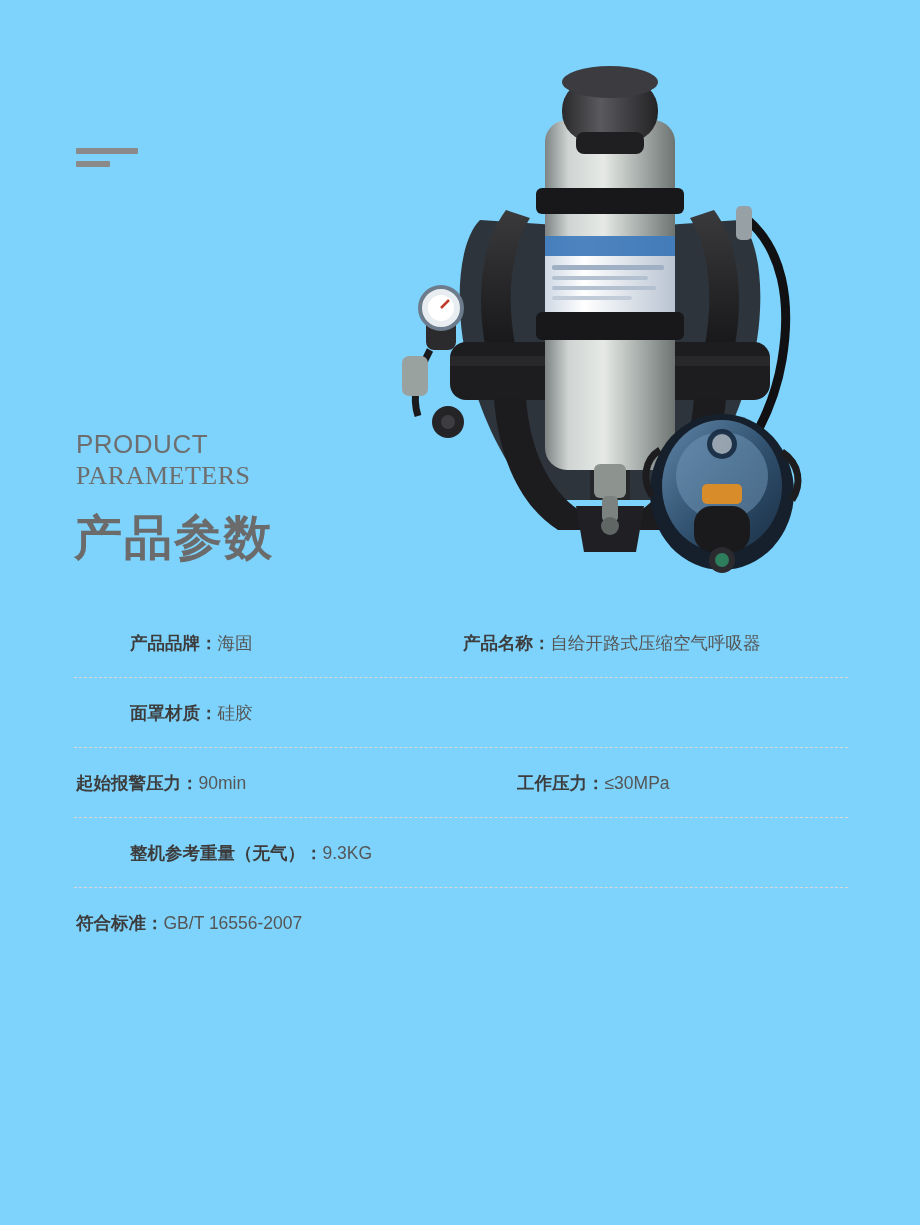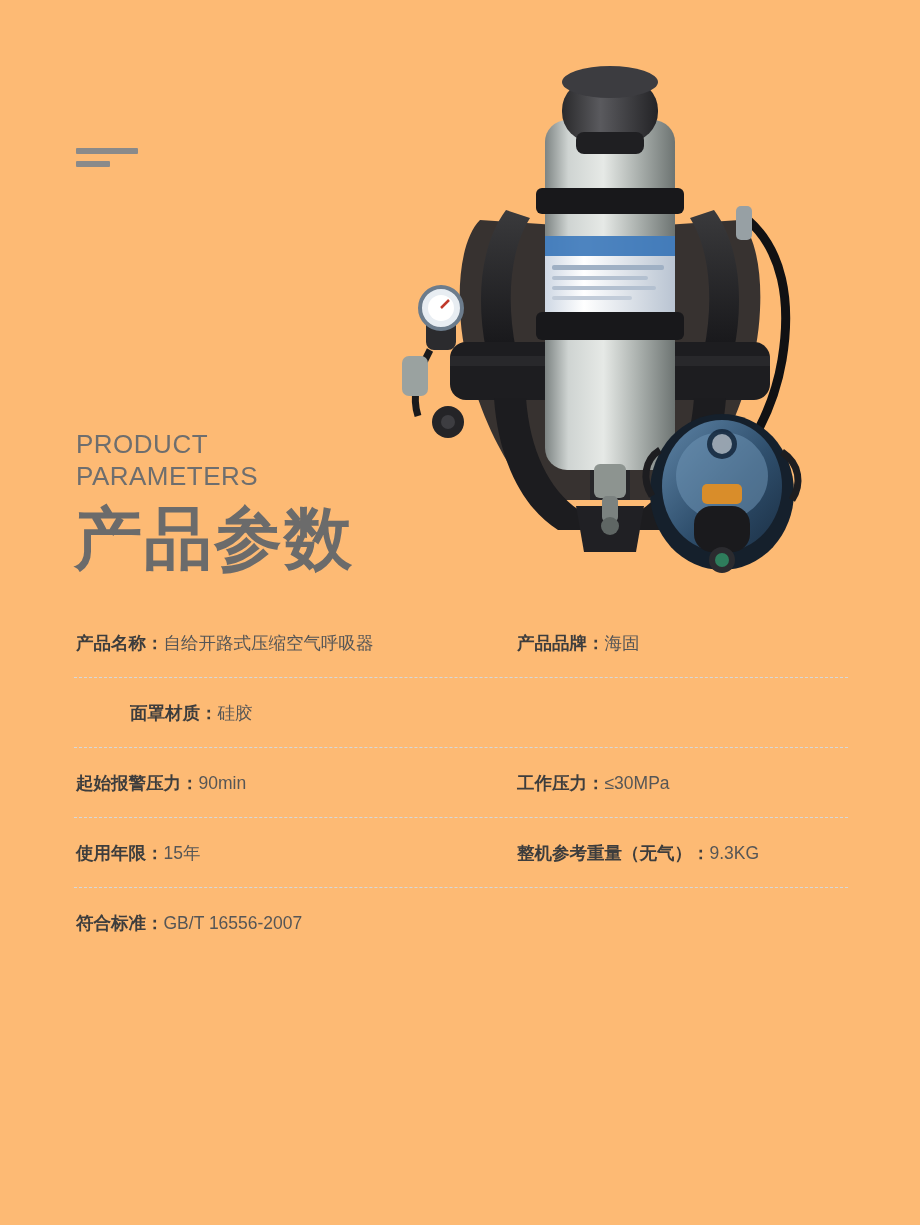--- a/index.html
+++ b/index.html
@@ -10,21 +10,21 @@
   body {
     font-family: "Liberation Sans", "DejaVu Sans", sans-serif;
     color: #4a4a4a;
     -webkit-font-smoothing: antialiased;
   }
   .page {
     position: relative;
     width: 920px;
     height: 1225px;
     margin: 0 auto;
-    background: #fdba74;
+    background: #7dd3fc;
     overflow: hidden;
   }
 
   
   .marker {
     position: absolute;
     left: 76px;
     top: 148px;
     width: 64px;
   }
@@ -58,26 +58,26 @@
   .heading-en {
     position: absolute;
     left: 76px;
     top: 428px;
     font-size: 26px;
     line-height: 32px;
     letter-spacing: 0.5px;
     color: #6e6e6e;
     font-weight: 400;
   }
-  .heading-en .l2 { display: block; }
+  .heading-en .l2 { display: block; font-family: Liberation Serif, serif; }
   .heading-cn {
     position: absolute;
     left: 74px;
     top: 502px;
-    font-size: 68px;
+    font-size: 48px;
     line-height: 72px;
     font-weight: bold;
     color: #6b6b6b;
     letter-spacing: 2px;
   }
 
   
   .params {
     position: absolute;
     left: 74px;
@@ -218,48 +218,45 @@
 
   <div class="heading-en">
     <span>PRODUCT</span>
     <span class="l2">PARAMETERS</span>
   </div>
   <div class="heading-cn">产品参数</div>
 
   <div class="params top-rule">
 
     <div class="prow">
+      <div class="pcell right">
+        <span class="lab">产品品牌：</span><span class="val">海固</span>
+      </div>
       <div class="pcell">
         <span class="lab">产品名称：</span><span class="val">自给开路式压缩空气呼吸器</span>
       </div>
-      <div class="pcell right">
-        <span class="lab">产品品牌：</span><span class="val">海固</span>
-      </div>
     </div>
 
     <div class="prow">
       <div class="pcell right">
         <span class="lab">面罩材质：</span><span class="val">硅胶</span>
       </div>
     </div>
 
 
     <div class="prow">
       <div class="pcell">
         <span class="lab">起始报警压力：</span><span class="val">90min</span>
       </div>
       <div class="pcell right">
         <span class="lab">工作压力：</span><span class="val">≤30MPa</span>
       </div>
     </div>
 
     <div class="prow">
-      <div class="pcell">
-        <span class="lab">使用年限：</span><span class="val">15年</span>
-      </div>
       <div class="pcell right">
         <span class="lab">整机参考重量（无气）：</span><span class="val">9.3KG</span>
       </div>
     </div>
 
 
     <div class="prow">
       <div class="pcell">
         <span class="lab">符合标准：</span><span class="val">GB/T 16556-2007</span>
       </div>

